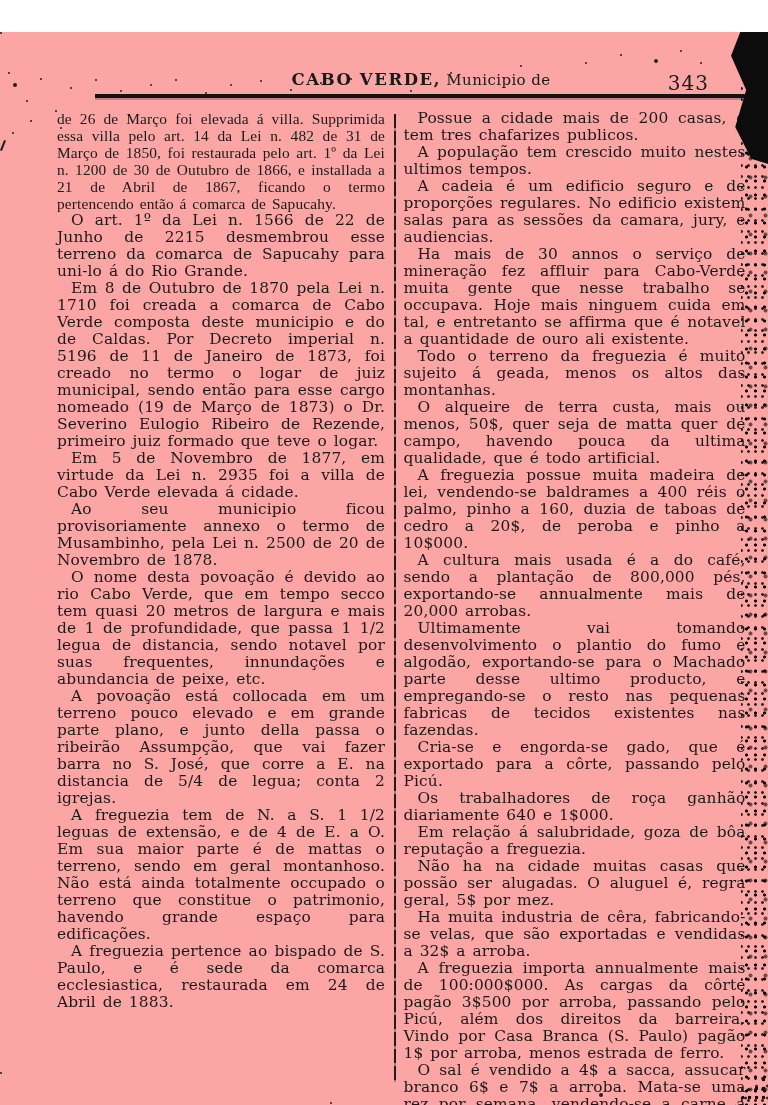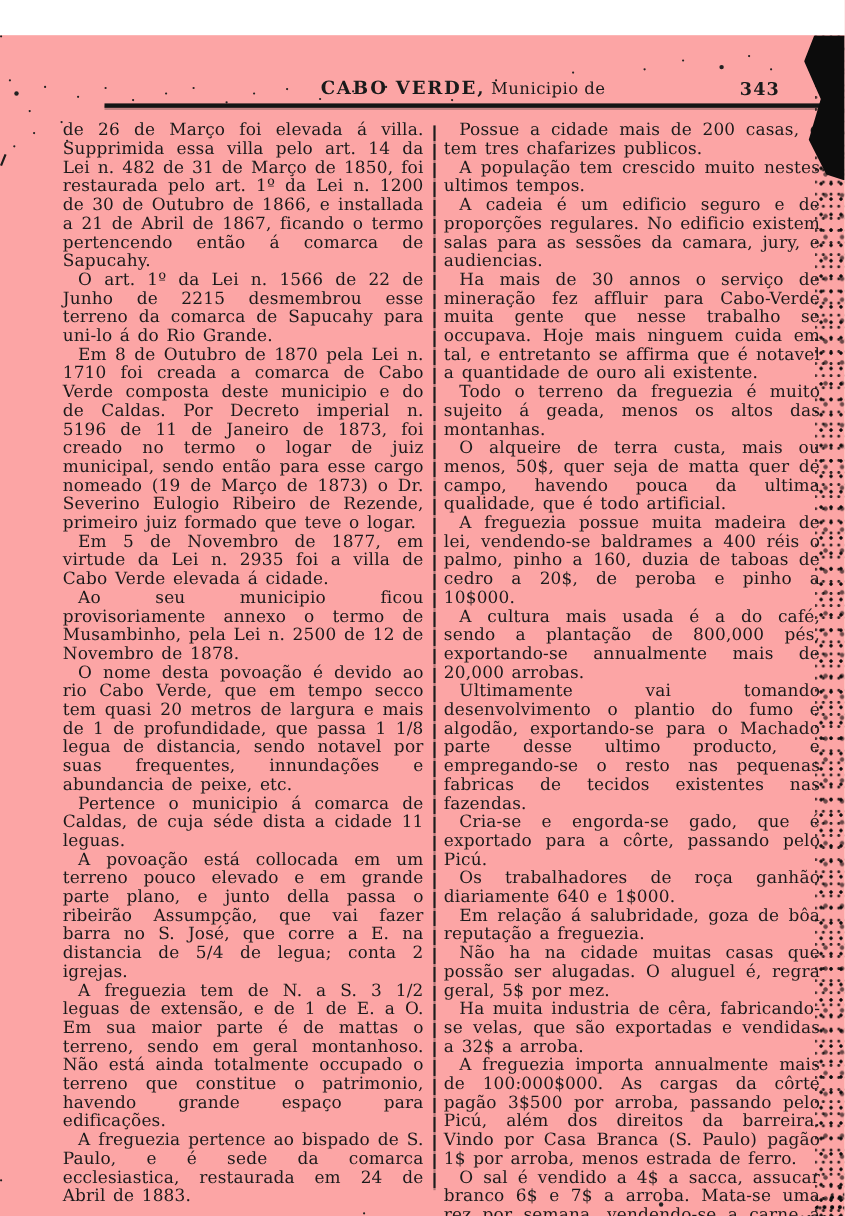--- a/index.html
+++ b/index.html
@@ -16,40 +16,40 @@
   .running-head{
     position:absolute;left:95px;top:38px;width:652px;height:22px;
   }
   .rh-center{
     position:absolute;left:0;right:0;text-align:center;
     font-size:15px;letter-spacing:.4px;white-space:nowrap;
   }
   .rh-center b{font-size:16.5px;letter-spacing:1.6px;}
   .page-number{
     position:absolute;right:38px;top:1px;
-    font-weight:bold;font-size:16px;letter-spacing:1px;
+    font-weight:normal;font-size:20px;letter-spacing:1px;
   }
   .head-rule{
     position:absolute;left:95px;top:62px;width:652px;height:4px;
     background:#141414;
     box-shadow:0 2px 0 rgba(20,20,20,.25);
   }
   
   .columns{
     position:absolute;left:57px;top:78px;width:692px;
     display:flex;align-items:flex-start;
   }
   .col{
     font-size:15.4px;line-height:17px;
     text-align:justify;
     letter-spacing:.15px;word-spacing:1.8px;
     text-rendering:optimizeLegibility;
   }
   .col p{margin:0;text-indent:14px;}
-  .col p.noindent{text-indent:0;}
+  .col p.noindent{text-indent:0;font-family:Liberation Serif, serif;}
   .col-left{width:328px;}
   .col-right{width:342px;}
   .divider{
     width:1.5px;height:968px;
     margin:4px 8px 0 9px;flex:none;
     background:repeating-linear-gradient(
       to bottom,#1d1d1d 0 14px,rgba(29,29,29,.35) 14px 17px);
   }
   
   .noise-right{
@@ -115,25 +115,24 @@
     <span class="page-number">343</span>
   </header>
   <div class="head-rule"></div>
 
   <main class="columns">
     <div class="col col-left">
         <p class="noindent">de 26 de Março foi elevada á villa. Supprimida essa villa pelo art. 14 da Lei n. 482 de 31 de Março de 1850, foi restaurada pelo art. 1º da Lei n. 1200 de 30 de Outubro de 1866, e installada a 21 de Abril de 1867, ficando o termo pertencendo então á comarca de Sapucahy.</p>
         <p>O art. 1º da Lei n. 1566 de 22 de Junho de 2215 desmembrou esse terreno da comarca de Sapucahy para uni-lo á do Rio Grande.</p>
         <p>Em 8 de Outubro de 1870 pela Lei n. 1710 foi creada a comarca de Cabo Verde composta deste municipio e do de Caldas. Por Decreto imperial n. 5196 de 11 de Janeiro de 1873, foi creado no termo o logar de juiz municipal, sendo então para esse cargo nomeado (19 de Março de 1873) o Dr. Severino Eulogio Ribeiro de Rezende, primeiro juiz formado que teve o logar.</p>
         <p>Em 5 de Novembro de 1877, em virtude da Lei n. 2935 foi a villa de Cabo Verde elevada á cidade.</p>
-        <p>Ao seu municipio ficou provisoriamente annexo o termo de Musambinho, pela Lei n. 2500 de 12 de Novembro de 1878.</p>
-        <p>O nome desta povoação é devido ao rio Cabo Verde, que em tempo secco tem quasi 20 metros de largura e mais de 1 de profundidade, que passa 1 1/8 legua de distancia, sendo notavel por suas frequentes, innundações e abundancia de peixe, etc.</p>
-        <p>Pertence o municipio á comarca de Caldas, de cuja séde dista a cidade 11 leguas.</p>
+        <p>Ao seu municipio ficou provisoriamente annexo o termo de Musambinho, pela Lei n. 2500 de 20 de Novembro de 1878.</p>
+        <p>O nome desta povoação é devido ao rio Cabo Verde, que em tempo secco tem quasi 20 metros de largura e mais de 1 de profundidade, que passa 1 1/2 legua de distancia, sendo notavel por suas frequentes, innundações e abundancia de peixe, etc.</p>
         <p>A povoação está collocada em um terreno pouco elevado e em grande parte plano, e junto della passa o ribeirão Assumpção, que vai fazer barra no S. José, que corre a E. na distancia de 5/4 de legua; conta 2 igrejas.</p>
-        <p>A freguezia tem de N. a S. 3 1/2 leguas de extensão, e de 1 de E. a O. Em sua maior parte é de mattas o terreno, sendo em geral montanhoso. Não está ainda totalmente occupado o terreno que constitue o patrimonio, havendo grande espaço para edificações.</p>
+        <p>A freguezia tem de N. a S. 1 1/2 leguas de extensão, e de 4 de E. a O. Em sua maior parte é de mattas o terreno, sendo em geral montanhoso. Não está ainda totalmente occupado o terreno que constitue o patrimonio, havendo grande espaço para edificações.</p>
         <p>A freguezia pertence ao bispado de S. Paulo, e é sede da comarca ecclesiastica, restaurada em 24 de Abril de 1883.</p>
       </div>
     <div class="divider"></div>
     <div class="col col-right">
         <p>Possue a cidade mais de 200 casas, e tem tres chafarizes publicos.</p>
         <p>A população tem crescido muito nestes ultimos tempos.</p>
         <p>A cadeia é um edificio seguro e de proporções regulares. No edificio existem salas para as sessões da camara, jury, e audiencias.</p>
         <p>Ha mais de 30 annos o serviço de mineração fez affluir para Cabo-Verde muita gente que nesse trabalho se occupava. Hoje mais ninguem cuida em tal, e entretanto se affirma que é notavel a quantidade de ouro ali existente.</p>
         <p>Todo o terreno da freguezia é muito sujeito á geada, menos os altos das montanhas.</p>
         <p>O alqueire de terra custa, mais ou menos, 50$, quer seja de matta quer de campo, havendo pouca da ultima qualidade, que é todo artificial.</p>

